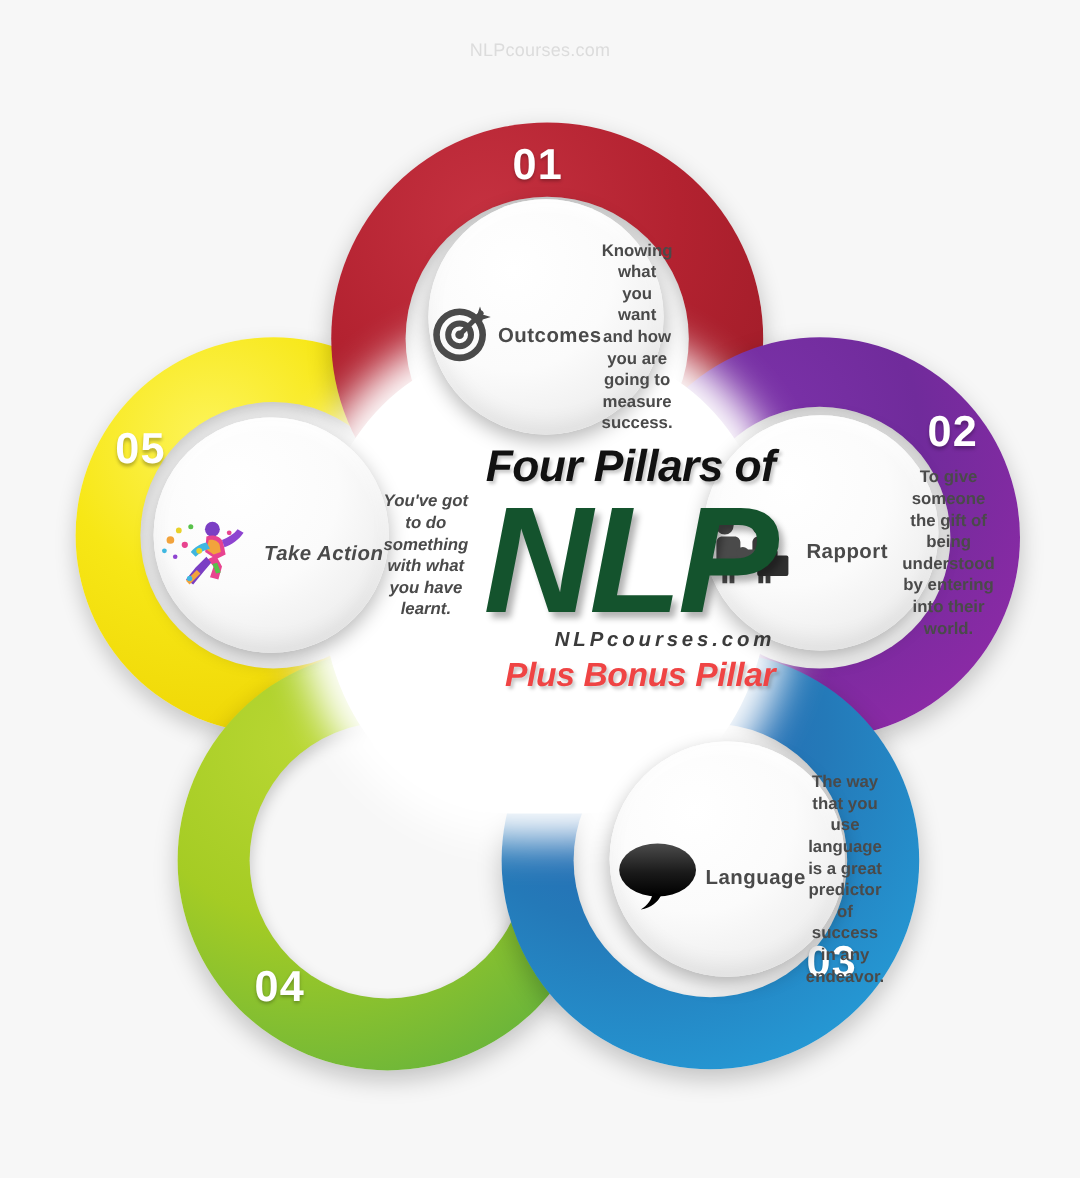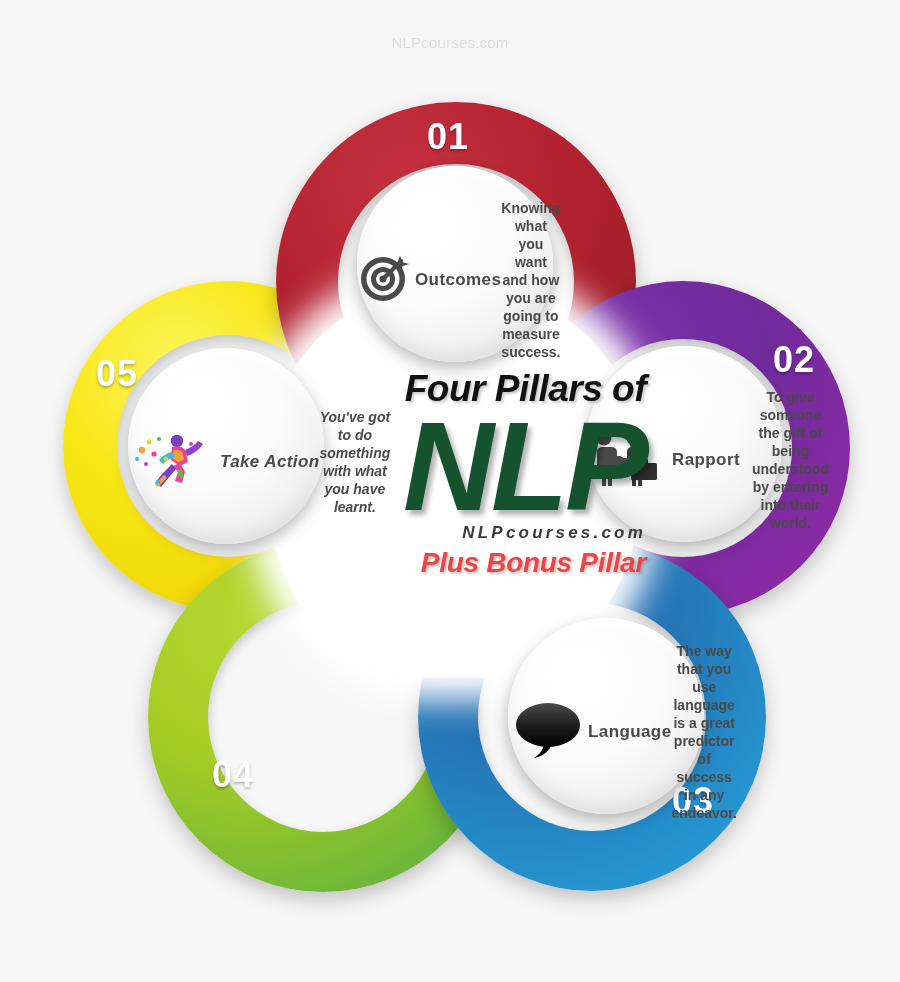--- a/index.html
+++ b/index.html
@@ -216,21 +216,21 @@
                   box-shadow: inset 0 5px 12px rgba(0,0,0,0.22);"></div>
     </div>
 
   </div>
 
   <div class="center-blob" style="z-index:10;"></div>
 
   <div class="ring-num" style="left:427px; top:116px; z-index:20;">01</div>
   <div class="ring-num" style="left:773px; top:339px; z-index:20;">02</div>
   <div class="ring-num" style="left:672px; top:780px; z-index:20;">03</div>
-  <div class="ring-num" style="left:212px; top:754px; z-index:20;">04</div>
+  <div class="ring-num" style="left:212px; top:801px; z-index:20;">04</div>
   <div class="ring-num" style="left:96px; top:353px; z-index:20;">05</div>
 
   <div class="badge" style="left:357px; top:166px; z-index:25;">
     <div class="ico">
       <svg width="58" height="56" viewBox="0 0 58 56" aria-hidden="true">
         <g fill="#4a4a4a">
           <path d="M26 6a22 22 0 1 0 0 44 22 22 0 0 0 0-44zm0 5.5a16.5 16.5 0 1 1 0 33 16.5 16.5 0 0 1 0-33z"></path>
           <path d="M26 16a12 12 0 1 0 0 24 12 12 0 0 0 0-24zm0 5a7 7 0 1 1 0 14 7 7 0 0 1 0-14z"></path>
           <circle cx="26" cy="28" r="3.6"></circle>
           <path d="M26.6 27.4 44 10" stroke="#4a4a4a" stroke-width="4.2" fill="none" stroke-linecap="round"></path>

